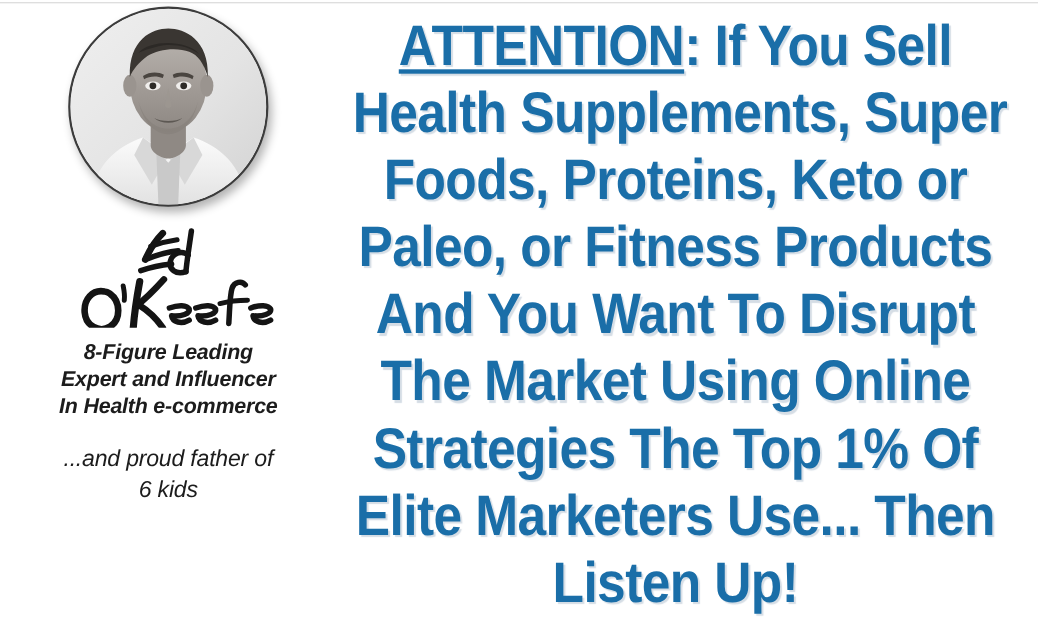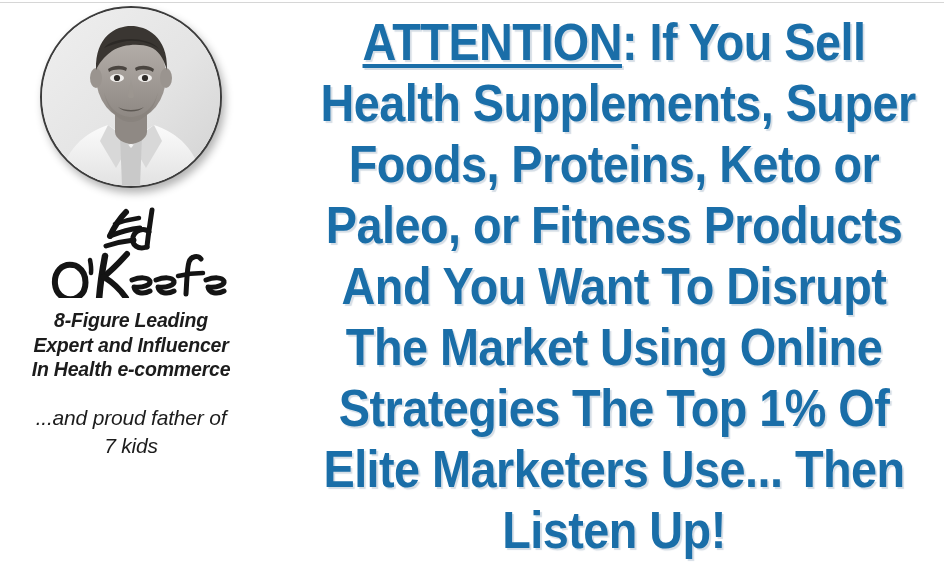--- a/index.html
+++ b/index.html
@@ -34,20 +34,21 @@
   }
 
   
   #left-col {
     position: absolute;
     left: 0;
     top: 6px;
     width: 262px;
     height: 578px;
     text-align: center;
+    padding-left: 22px;
   }
 
   #portrait-wrap {
     position: relative;
     width: 182px;
     height: 182px;
     margin: 0 auto;
   }
   #portrait {
     position: absolute;
@@ -212,21 +213,21 @@
           <path d="M130 78 C138 75 146 75 148 79 C149 83 141 86 132 85 C133 91 141 93 148 89" stroke-width="5"></path>
           <path d="M160 92 C161 76 161 66 163 60 C165 54 172 53 175 57" stroke-width="5"></path>
           <path d="M152 74 C160 72 170 71 177 71" stroke-width="4.5"></path>
           <path d="M180 78 C188 75 196 75 198 79 C199 83 191 86 182 85 C183 91 191 93 198 89" stroke-width="5"></path>
         </g>
       </svg>
     </div>
 
     <div class="left-text" id="tagline-primary">8-Figure Leading Expert and Influencer In Health e-commerce</div>
 
-    <div class="left-text" id="tagline-secondary">...and proud father of 7 kids</div>
+    <div class="left-text" id="tagline-secondary">...and proud father of 6 kids</div>
   </div>
 
   <div id="headline">
     <span class="hl-line"><span class="hl-underline">ATTENTION</span><span>: If You Sell</span></span>
     <span class="hl-line">Health Supplements, Super</span>
     <span class="hl-line">Foods, Proteins, Keto or</span>
     <span class="hl-line">Paleo, or Fitness Products</span>
     <span class="hl-line">And You Want To Disrupt</span>
     <span class="hl-line">The Market Using Online</span>
     <span class="hl-line">Strategies The Top 1% Of</span>

